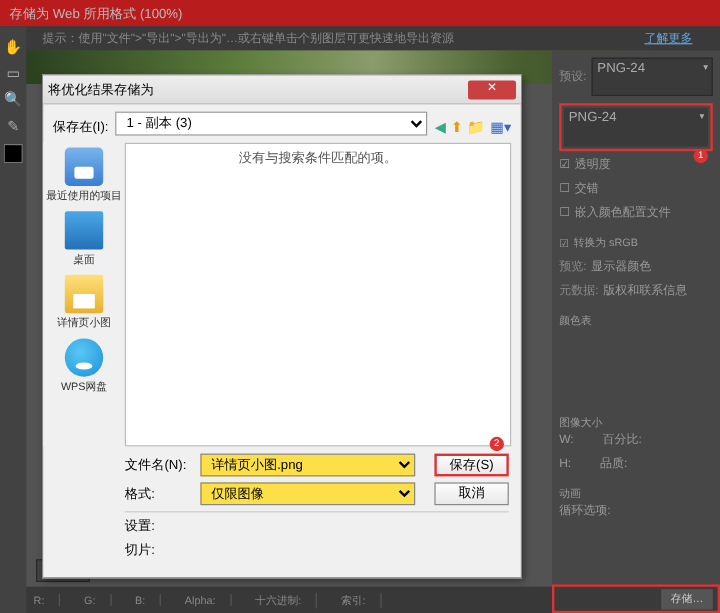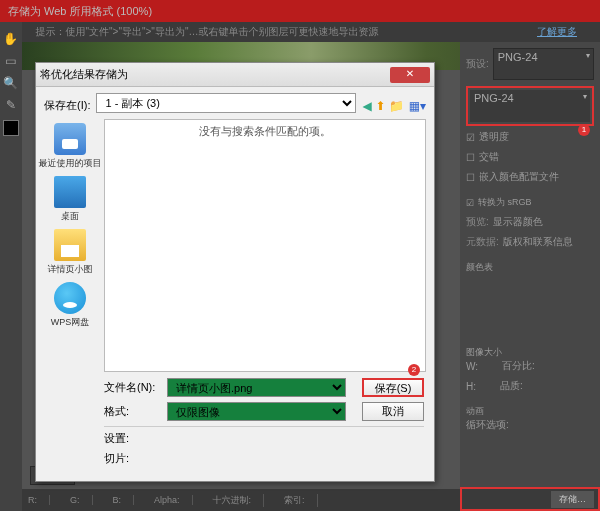--- a/index.html
+++ b/index.html
@@ -32,21 +32,21 @@
 .dlg-loc select { flex: 1; height: 20px; font-size: 11px; border: 1px solid #999; background: #fff; padding-left: 4px; }
 .dlg-loc-icons { display: flex; gap: 4px; font-size: 12px; }
 .dlg-body { flex: 1; display: flex; }
 .dlg-sidebar { width: 68px; background: #f0f0f0; display: flex; flex-direction: column; align-items: center; padding-top: 4px; gap: 6px; }
 .sb-item { display: flex; flex-direction: column; align-items: center; font-size: 9px; color: #333; cursor: pointer; }
 .sb-icon { width: 32px; height: 32px; border-radius: 4px; margin-bottom: 2px; }
 .dlg-files { flex: 1; background: #fff; border: 1px solid #bbb; margin: 0 8px 0 0; display: flex; align-items: flex-start; justify-content: center; padding-top: 4px; font-size: 11px; color: #555; }
 .dlg-bottom { padding: 6px 10px 10px 68px; }
 .dlg-field { display: flex; align-items: center; margin-bottom: 5px; font-size: 11px; gap: 8px; }
 .dlg-field label { width: 55px; }
-.dlg-field select, .dlg-field input { flex: 1; height: 19px; border: 1px solid #888; font-size: 11px; padding: 0 4px; background: #15803d; }
+.dlg-field select, .dlg-field input { flex: 1; height: 19px; border: 1px solid #888; font-size: 11px; padding: 0 4px; background: #fde047; }
 .dlg-btns { display: flex; flex-direction: column; gap: 5px; margin-left: 8px; }
 .dlg-btn { width: 62px; height: 19px; font-size: 11px; border: 1px solid #888; background: linear-gradient(#fdfdfd,#e8e8e8); text-align: center; line-height: 17px; }
 .save-hl { border: 2px solid #d33; position: relative; }
 .save-hl .badge { position: absolute; top: -16px; right: 2px; }
 .dlg-sep { height: 1px; background: #ccc; margin: 4px 0; }
 .ic-recent { background: linear-gradient(#79b4ea,#3b7dd1); position: relative; }
 .ic-recent::after { content:""; position:absolute; width:16px; height:10px; background:#fff; bottom:6px; left:8px; border-radius:2px; }
 .ic-desktop { background: linear-gradient(#4aa8e8,#2470b8); border-radius:2px; }
 .ic-docs { background: linear-gradient(#ffe07a,#e8b030); border-radius:2px; position:relative; }
 .ic-docs::after { content:""; position:absolute; width:18px; height:12px; background:#fff; bottom:4px; left:7px; }

